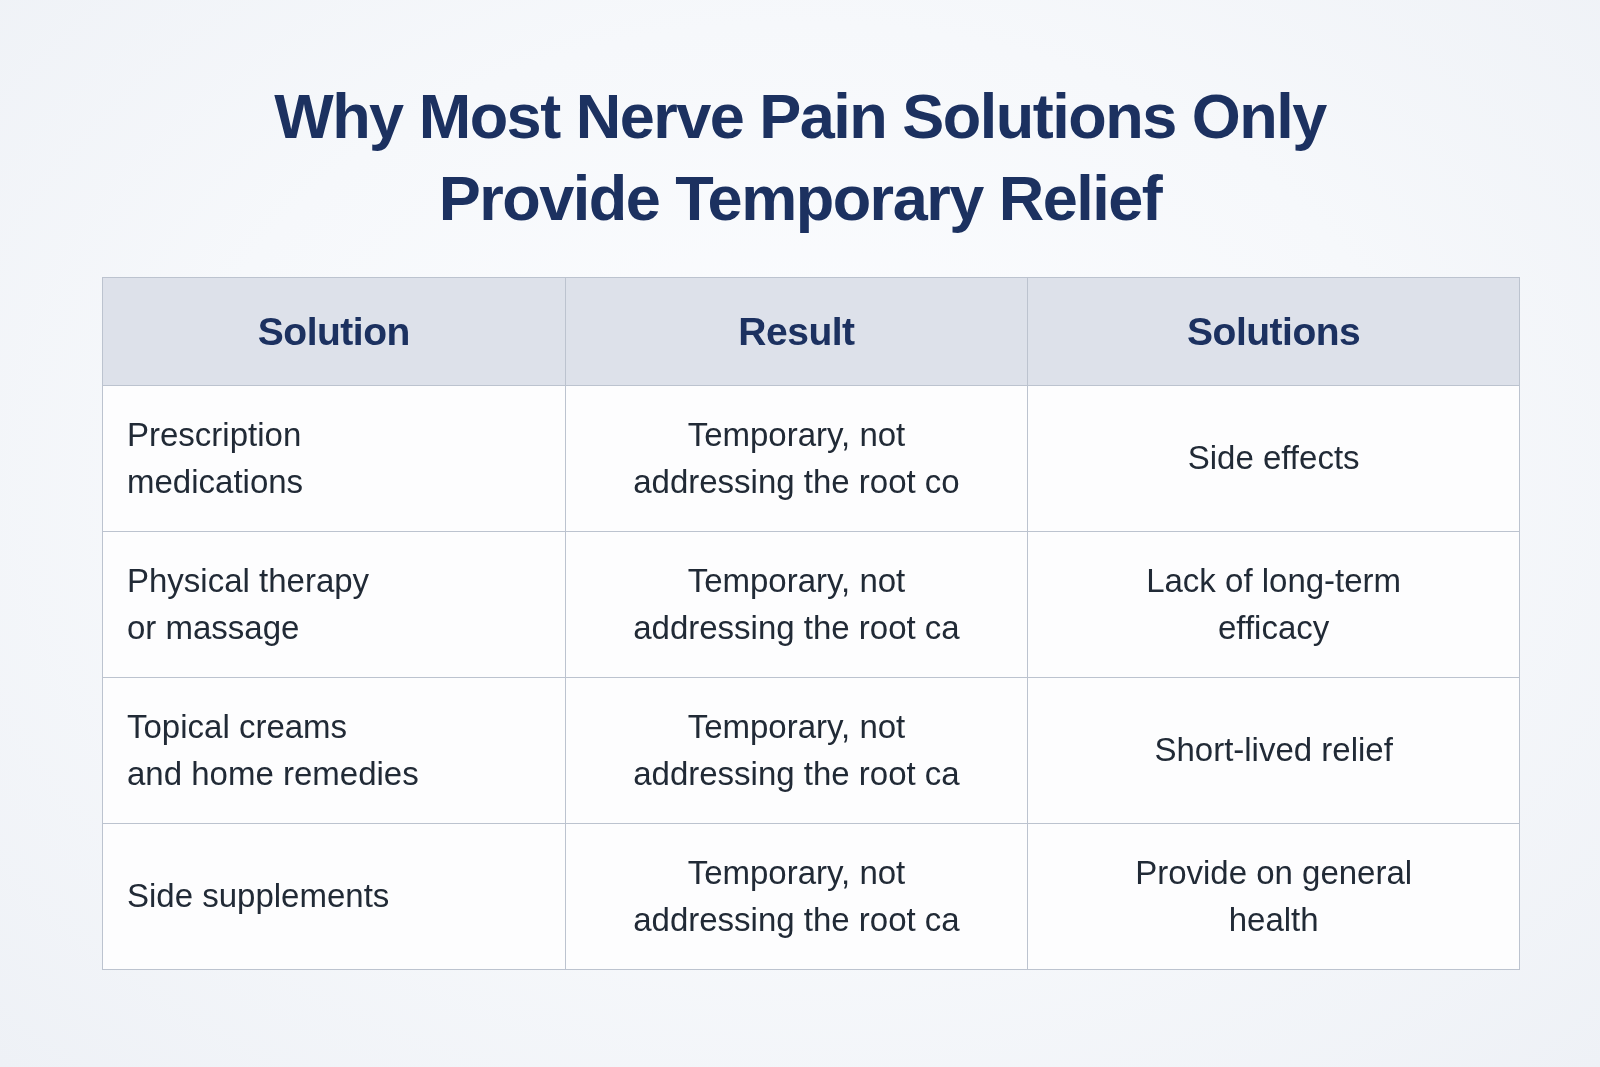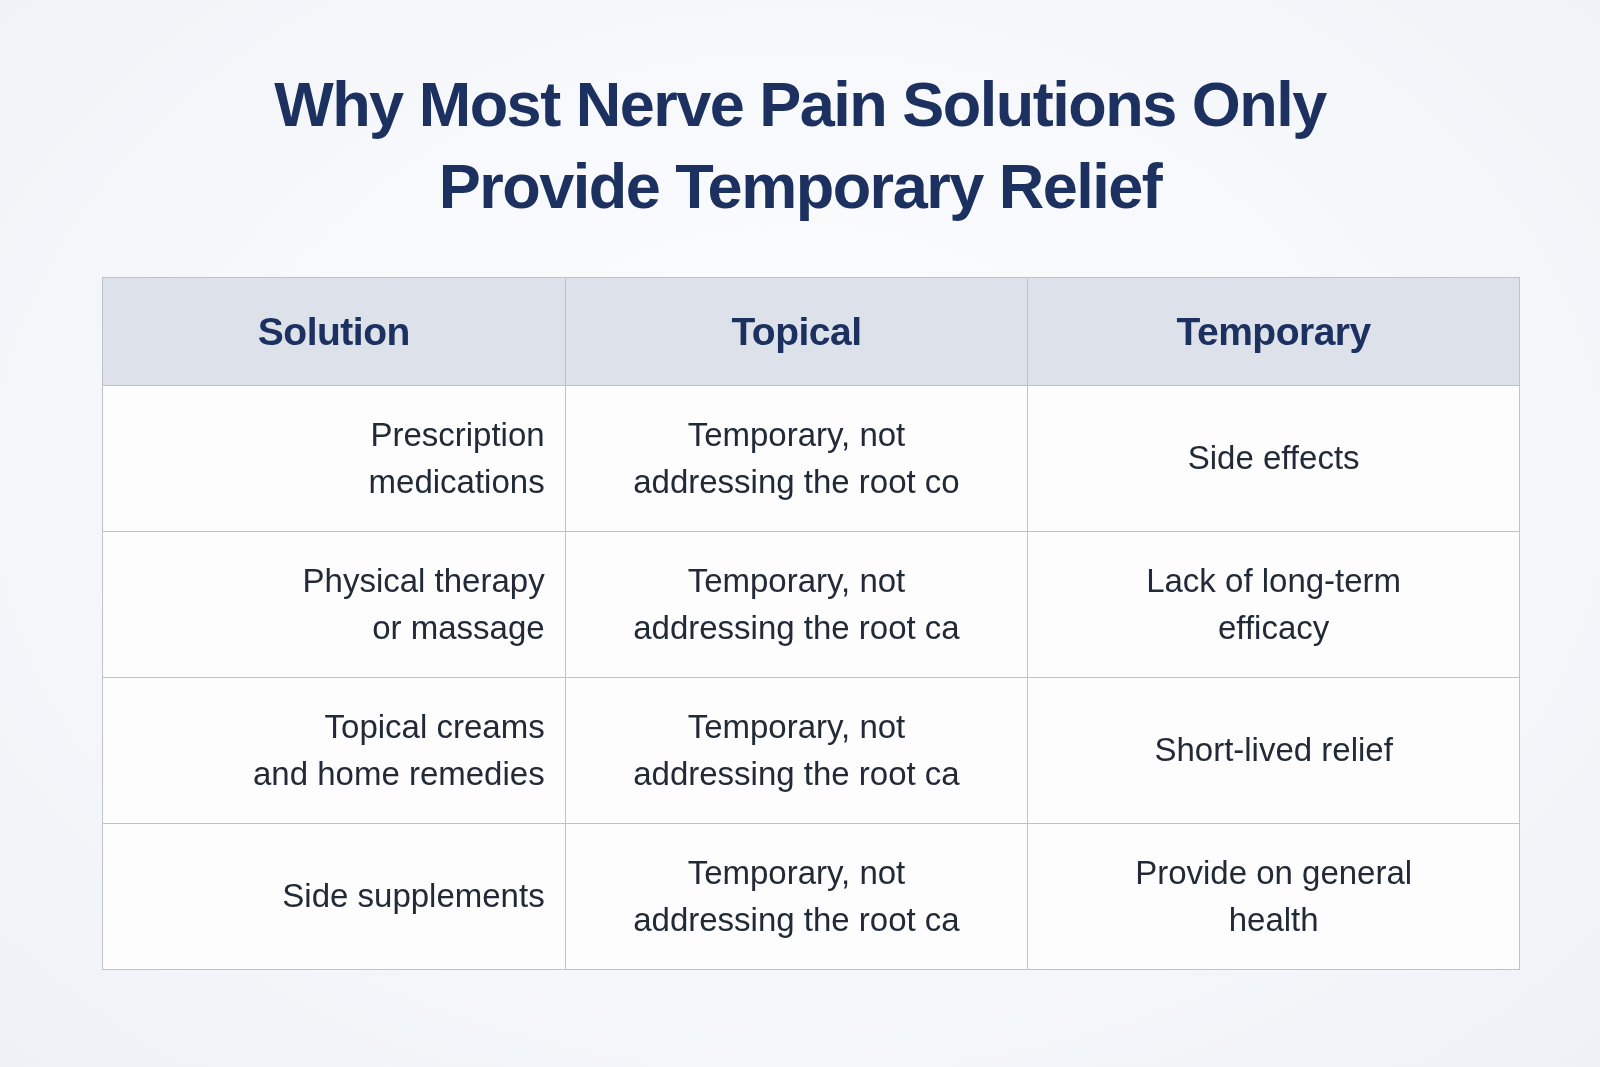--- a/index.html
+++ b/index.html
@@ -16,21 +16,21 @@
     background: radial-gradient(ellipse at 50% 45%, #fcfdff 0%, #f6f8fb 55%, #eef1f6 100%);
     overflow: hidden;
   }
   .page {
     width: 1600px;
     height: 1067px;
     position: relative;
   }
   .title {
     position: absolute;
-    top: 64px;
+    top: 76px;
     left: 0;
     width: 100%;
     text-align: center;
     white-space: pre-line;
     font-size: 63px;
     line-height: 1.3;
     font-weight: bold;
     letter-spacing: -1.5px;
     color: var(--navy);
   }
@@ -64,21 +64,21 @@
   table.comparison td {
     height: 146px;
     background: var(--cell-bg);
     color: var(--body-text);
     font-size: 33px;
     line-height: 1.42;
     text-align: center;
     padding: 10px 24px;
   }
   table.comparison td.col-solution {
-    text-align: right;
+    text-align: left;
     padding-right: 20px;
   }
 </style>
 </head>
 <body>
 
 <div class="page">
 
   <h1 class="title">Why Most Nerve Pain Solutions Only
 Provide Temporary Relief</h1>
@@ -86,22 +86,22 @@
   <div class="table-wrap">
     <table class="comparison">
       <colgroup>
         <col class="c1">
           <col class="c2">
           <col class="c3">
       </colgroup>
       <thead>
         <tr>
           <th>Solution</th>
-          <th>Topical</th>
-          <th>Temporary</th>
+          <th>Result</th>
+          <th>Solutions</th>
         </tr>
       </thead>
       <tbody>
         <tr>
           <td class="col-solution">Prescription
 medications</td>
           <td>Temporary, not
 addressing the root co</td>
           <td>Side effects</td>
         </tr>

